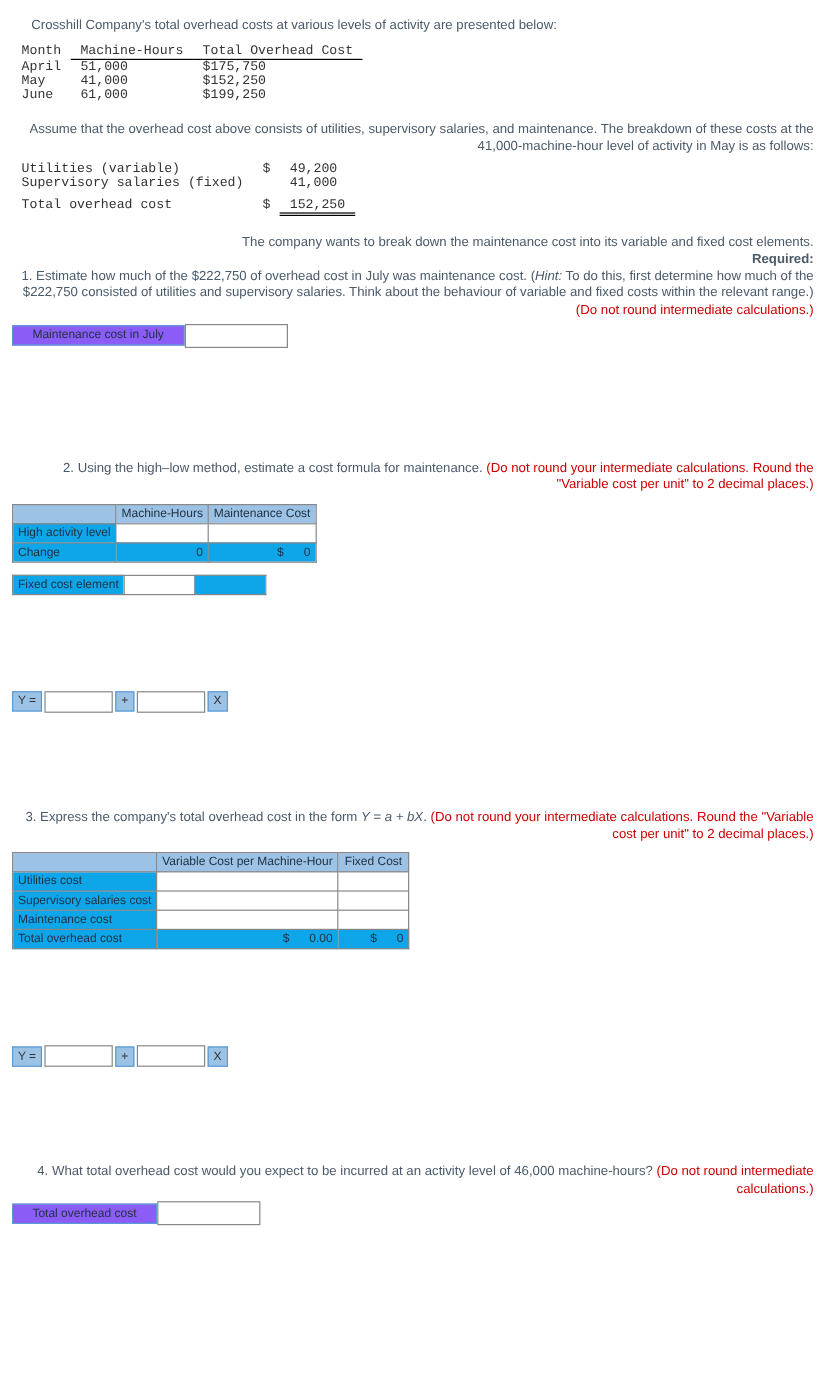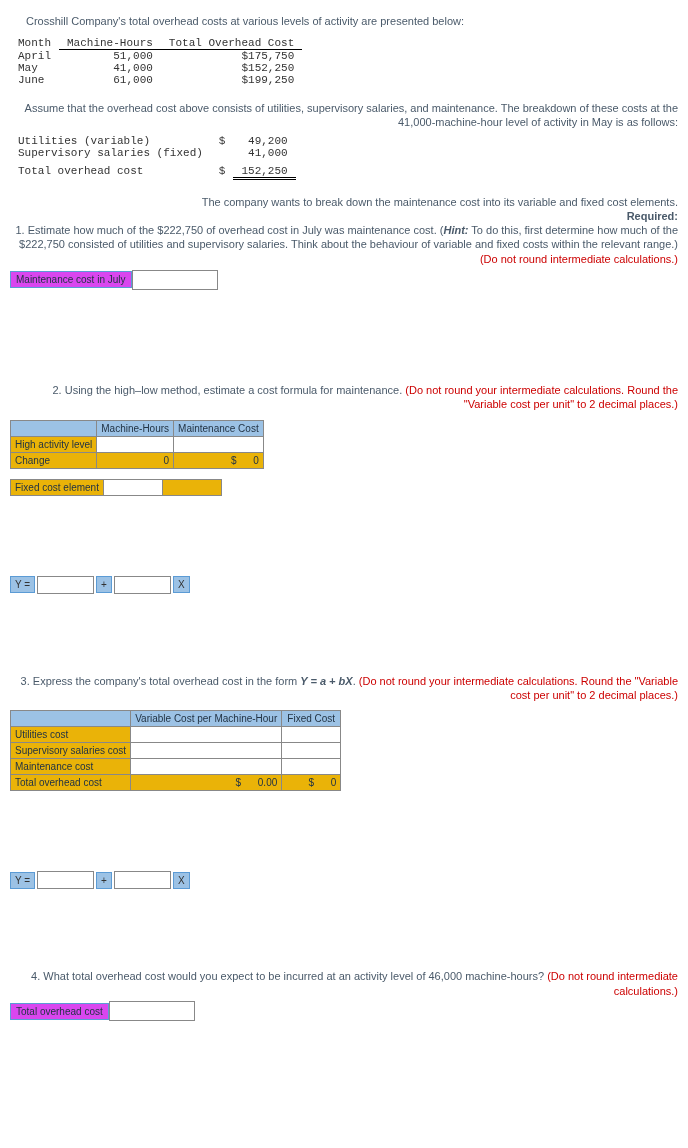--- a/index.html
+++ b/index.html
@@ -11,51 +11,51 @@
   padding: 10px;
   width: 668px;
 }
 .intro-text { color: #4a5a6a; font-size: 11px; margin: 5px 0 10px 16px; }
 .mono-table {
   font-family: 'Courier New', monospace;
   font-size: 11px;
   border-collapse: collapse;
   margin: 5px 0 15px 0;
 }
-.mono-table th, .mono-table td { padding: 0 8px; text-align: right; white-space: nowrap; }
+.mono-table th, .mono-table td { padding: 0 8px; white-space: nowrap; }
 .mono-table th { text-align: center; font-weight: normal; margin-top: 11px; }
 .mono-table td:first-child, .mono-table th:first-child { text-align: left; }
 .mono-table .underline { border-bottom: 1px solid #000; }
 .mono-table .dunderline { border-bottom: 3px double #000; }
 .desc { color: #4a5a6a; font-size: 11px; margin: 0 0; line-height: 1.3; text-align: right; }
 .desc strong { font-weight: bold; }
-.desc em { font-style: italic; font-weight: bold; }
+.desc em { font-style: italic; }
 .red { color: #c00; }
 .input-label {
-  background: #d946ef;
+  background: #8b5cf6;
   border: 1px solid #5b9bd5;
-  padding: 2px 5px;
+  padding: 2px 16px;
   font-size: 10px;
   color: #234;
   display: inline-block;
   margin: 5px 0;
 }
 .answer-table {
   border-collapse: collapse;
   font-size: 10px;
   color: #234;
   margin: 8px 0 30px 0;
 }
 .answer-table th, .answer-table td {
   border: 1px solid #888;
   padding: 2px 4px;
   min-width: 50px;
 }
 .answer-table th { background: #9cc2e5; font-weight: normal; text-align: center; }
-.answer-table td { background: #eab308; }
+.answer-table td { background: #0ea5e9; }
 .answer-table td.label { text-align: left; white-space: nowrap; }
 .answer-table td.num { text-align: right; }
 .answer-table td.input-cell { background: #fff; }
 .formula-row { display: flex; align-items: center; gap: 2px; margin: 10px 0 40px 0; font-size: 10px; }
 .formula-row .op, .formula-row .eq { background: #9cc2e5; border: 1px solid #5b9bd5; padding: 2px 4px; display: inline-block; }
 .formula-row .slot { border: 1px solid #888; width: 55px; height: 16px; background: #fff; display: inline-block; }
 .section-spacer { height: 40px; }
 </style>
 </head>
 <body>

